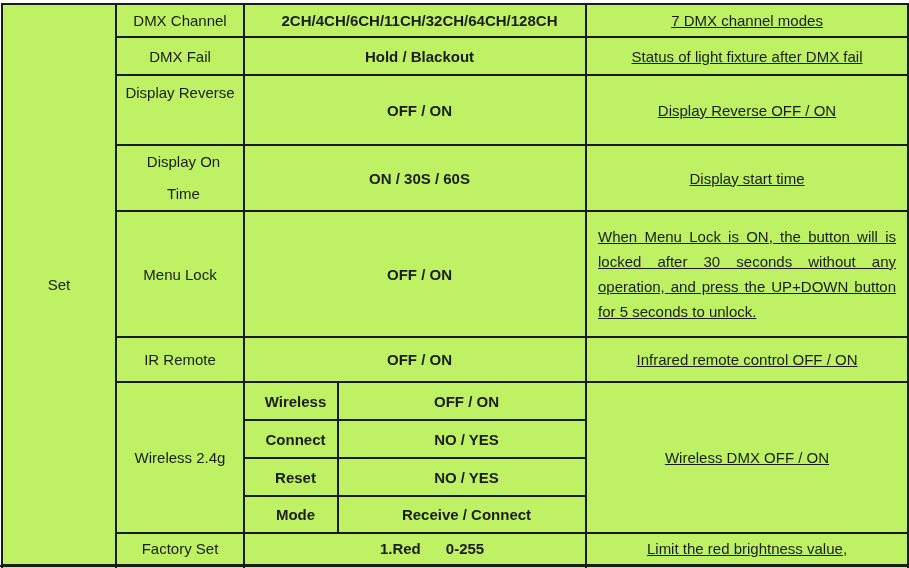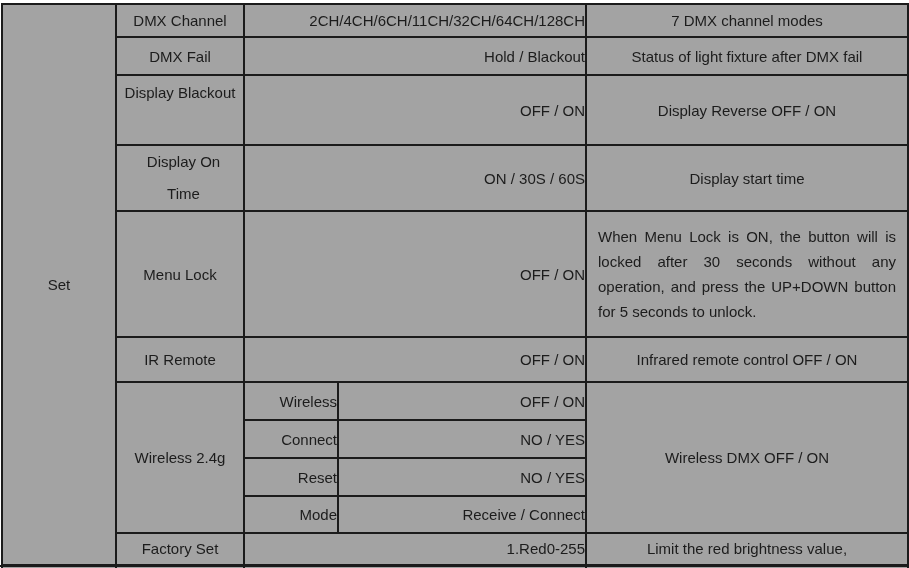--- a/index.html
+++ b/index.html
@@ -18,26 +18,26 @@
     top: 3px;
     width: 906px;
     border-collapse: collapse;
     table-layout: fixed;
   }
   table.settings td {
     border: 2px solid #1b1b1b;
     font-size: 15px;
     padding: 0;
     overflow: hidden;
-    background: #a3a3a3;
+    background: #bef264;
   }
   .groupcell { text-align: center; vertical-align: middle; }
   .namecell  { text-align: center; vertical-align: middle; }
-  .valuecell { text-align: right; vertical-align: middle; padding-left: 9px !important; }
-  .desccell  { text-align: center; vertical-align: middle; padding: 0 8px !important; }
+  .valuecell { text-align: center; vertical-align: middle; padding-left: 9px !important; font-weight: bold; }
+  .desccell  { text-align: center; vertical-align: middle; padding: 0 8px !important; text-decoration: underline; }
   .top-align { vertical-align: top !important; padding-top: 8px !important; }
   .two-line span { display: block; line-height: 32px; margin-left: 7px; }
   .justify {
     text-align: justify;
     vertical-align: middle;
     padding: 0 11px !important;
     line-height: 25px;
   }
   .factory-item { display: inline-block; width: 91px; }
   tr.r1  { height: 33px; }
@@ -85,21 +85,21 @@
       <td class="desccell">7 DMX channel modes</td>
     </tr>
 
     <tr class="r2">
       <td class="namecell">DMX Fail</td>
       <td class="valuecell" colspan="2">Hold / Blackout</td>
       <td class="desccell">Status of light fixture after DMX fail</td>
     </tr>
 
     <tr class="r3">
-      <td class="namecell top-align">Display Blackout</td>
+      <td class="namecell top-align">Display Reverse</td>
       <td class="valuecell" colspan="2">OFF / ON</td>
       <td class="desccell">Display Reverse OFF / ON</td>
     </tr>
 
     <tr class="r4">
       <td class="namecell two-line">
         <span>Display On</span>
         <span>Time</span>
       </td>
       <td class="valuecell" colspan="2">ON / 30S / 60S</td>

